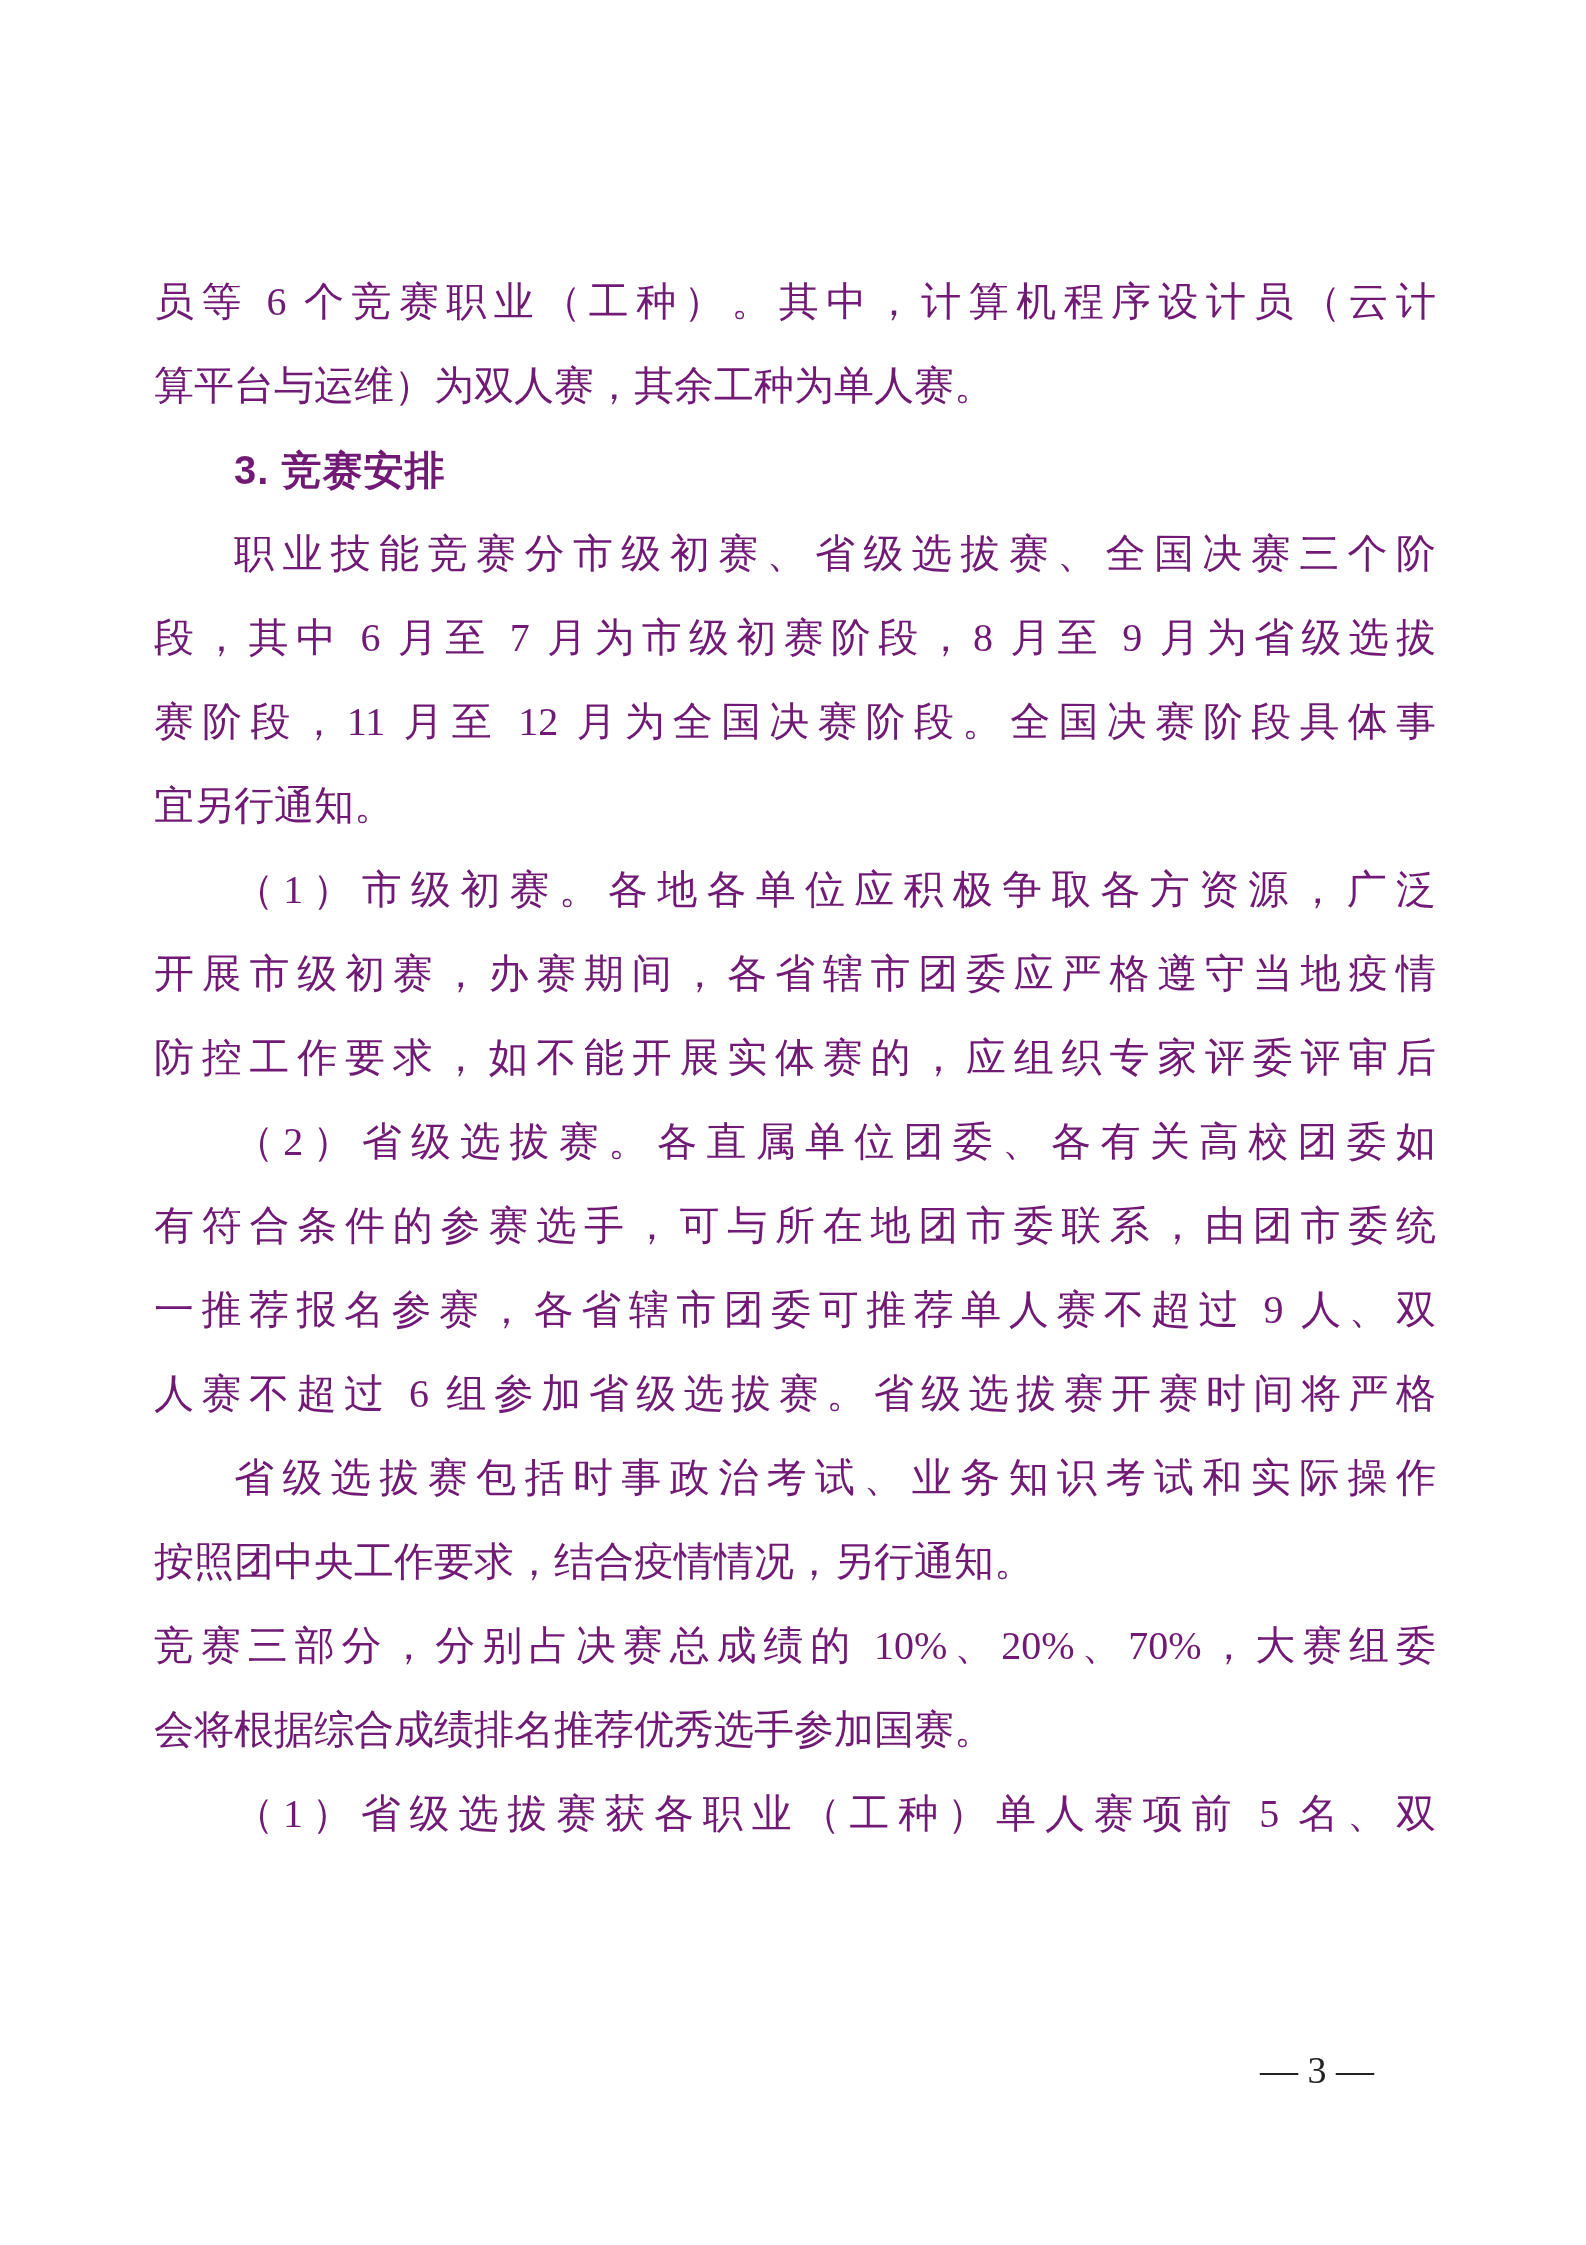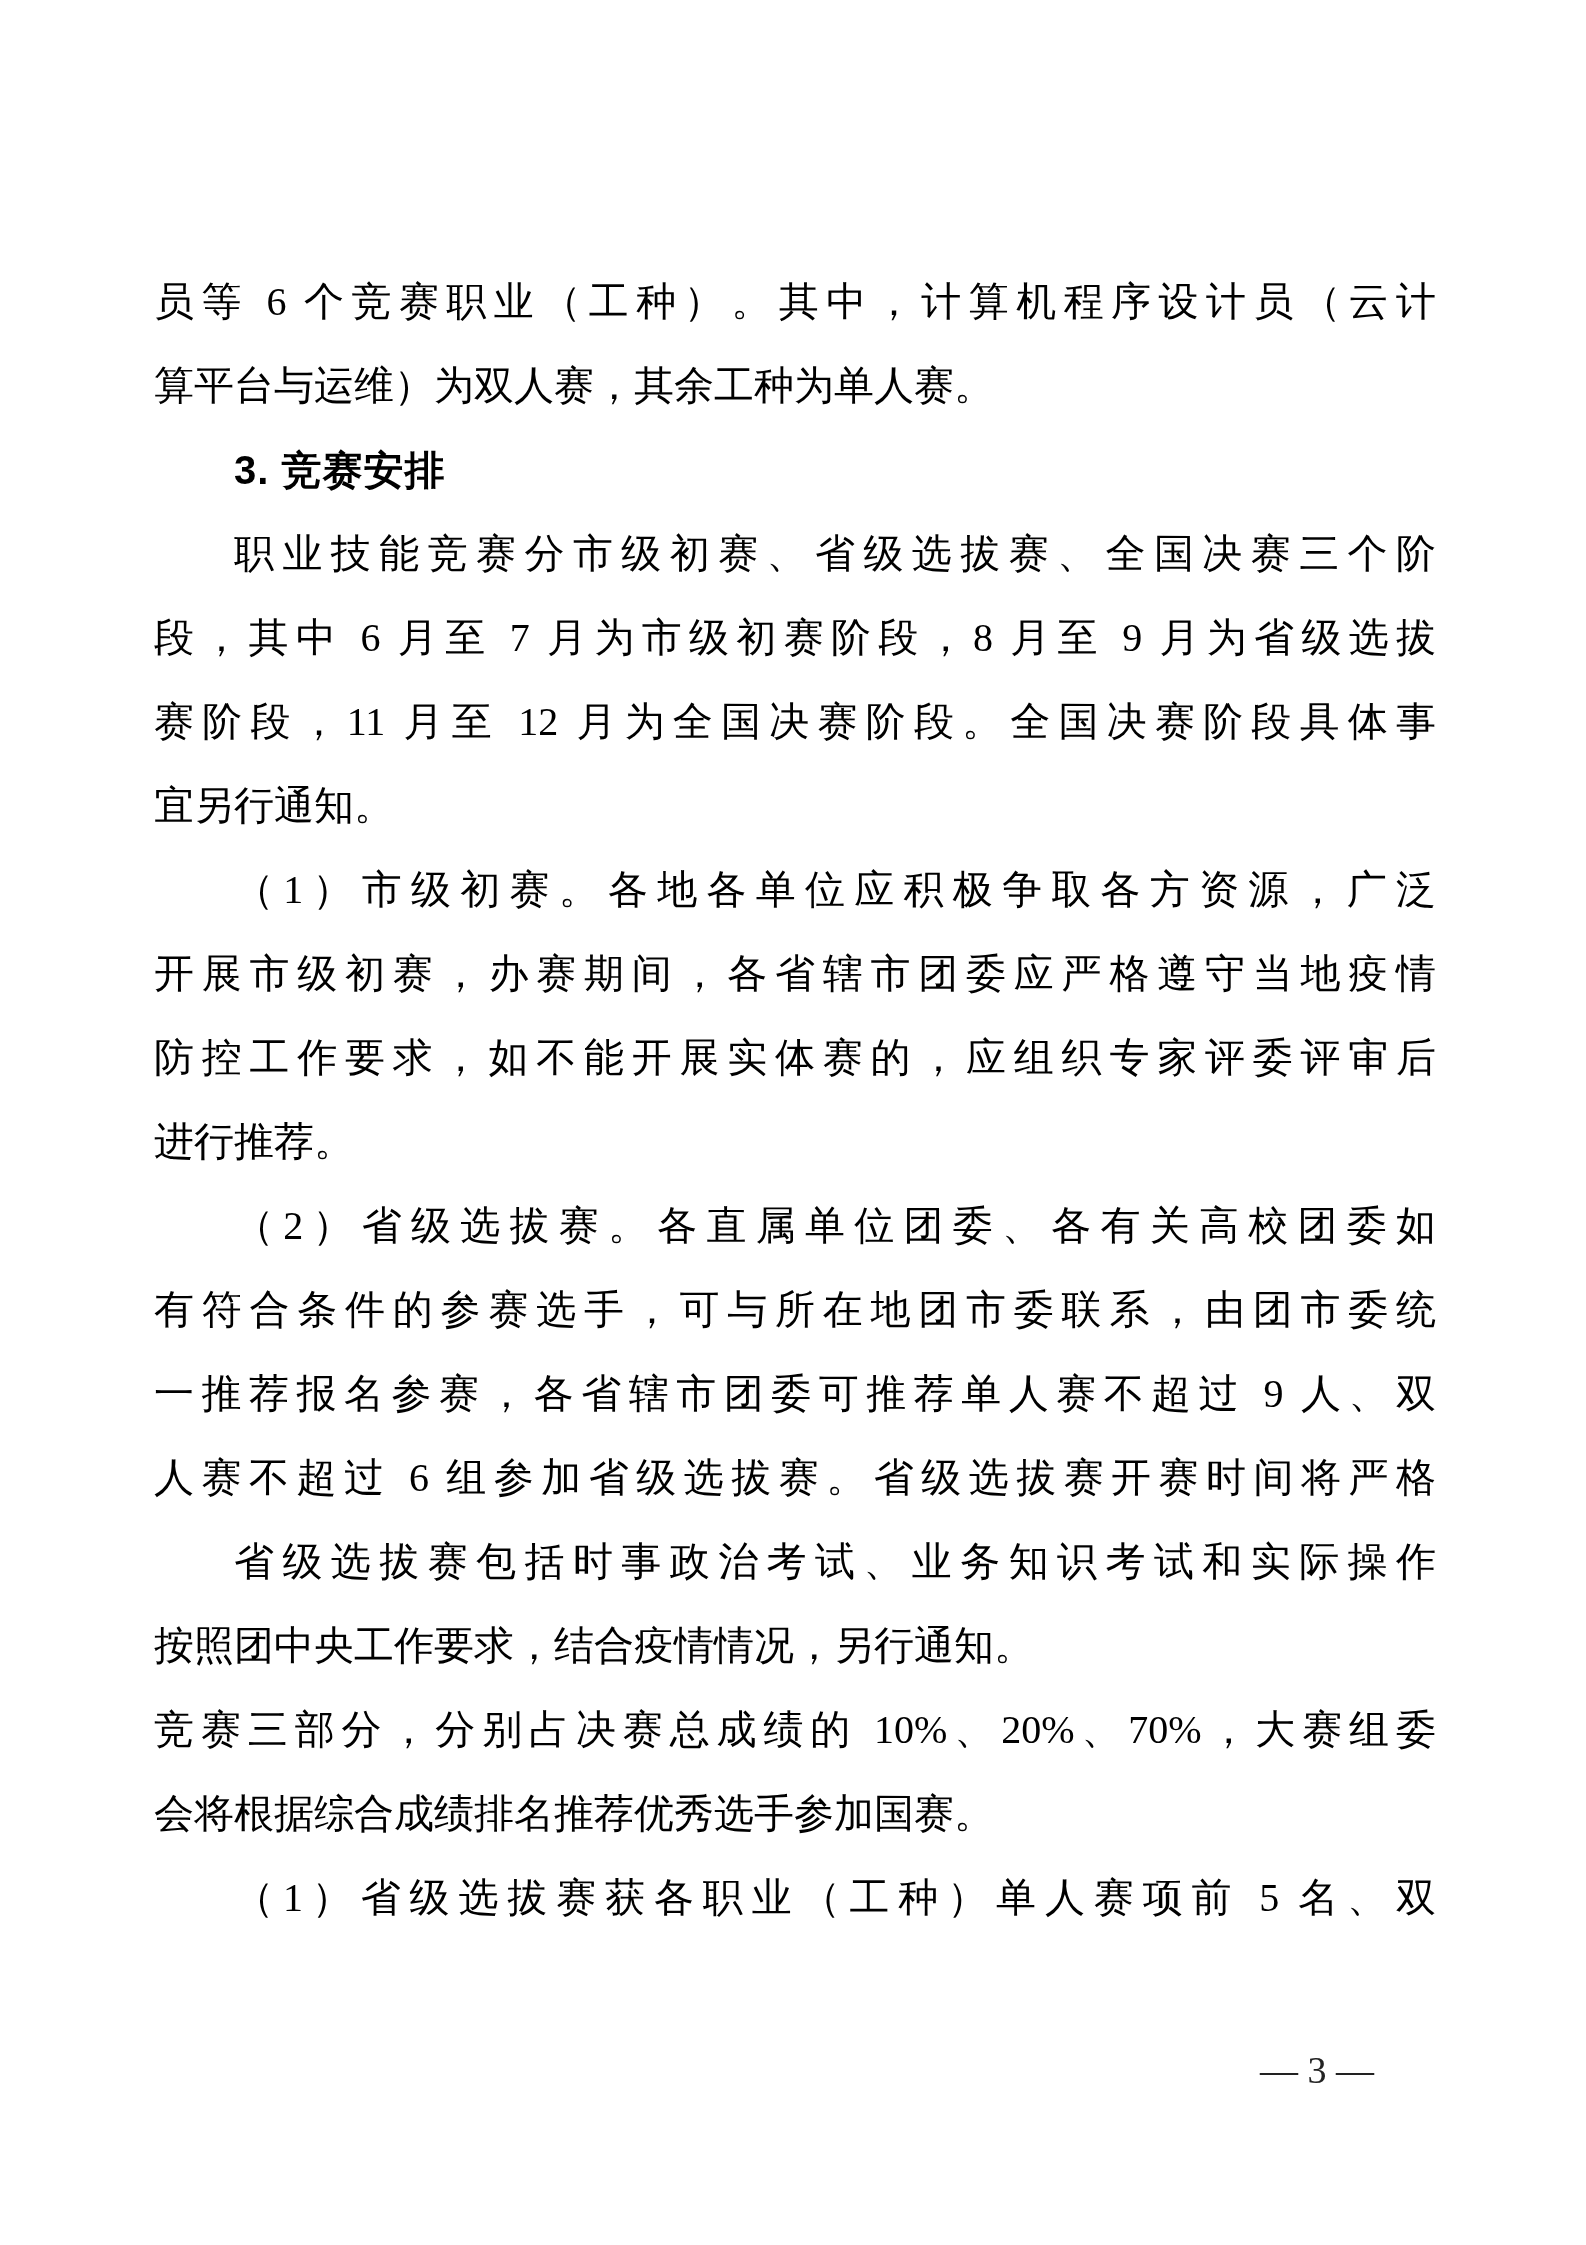--- a/index.html
+++ b/index.html
@@ -25,21 +25,21 @@
   .line {
     font-size: 40px;
     line-height: 84px;
     height: 84px;
     white-space: normal;
     text-align: justify;
     text-align-last: justify;
     -moz-text-align-last: justify;
     text-justify: inter-character;
     word-break: keep-all;
-    color: #000000;
+    color: #701a75;
   }
   .line.nojust {
     text-align: left;
     text-align-last: left;
     -moz-text-align-last: left;
   }
   .line.indent {
     text-indent: 2em;
   }
   .line.heading {
@@ -68,21 +68,20 @@
       <div class="line">员等 6 个竞赛职业（工种）。其中，计算机程序设计员（云计</div>
       <div class="line nojust">算平台与运维）为双人赛，其余工种为单人赛。</div>
       <div class="line heading indent nojust">3. 竞赛安排</div>
       <div class="line indent">职业技能竞赛分市级初赛、省级选拔赛、全国决赛三个阶</div>
       <div class="line">段，其中 6 月至 7 月为市级初赛阶段，8 月至 9 月为省级选拔</div>
       <div class="line">赛阶段，11 月至 12 月为全国决赛阶段。全国决赛阶段具体事</div>
       <div class="line nojust">宜另行通知。</div>
       <div class="line indent">（1）市级初赛。各地各单位应积极争取各方资源，广泛</div>
       <div class="line">开展市级初赛，办赛期间，各省辖市团委应严格遵守当地疫情</div>
       <div class="line">防控工作要求，如不能开展实体赛的，应组织专家评委评审后</div>
-      <div class="line nojust">进行推荐。</div>
       <div class="line indent">（2）省级选拔赛。各直属单位团委、各有关高校团委如</div>
       <div class="line">有符合条件的参赛选手，可与所在地团市委联系，由团市委统</div>
       <div class="line">一推荐报名参赛，各省辖市团委可推荐单人赛不超过 9 人、双</div>
       <div class="line">人赛不超过 6 组参加省级选拔赛。省级选拔赛开赛时间将严格</div>
       <div class="line indent">省级选拔赛包括时事政治考试、业务知识考试和实际操作</div>
       <div class="line nojust">按照团中央工作要求，结合疫情情况，另行通知。</div>
       <div class="line">竞赛三部分，分别占决赛总成绩的 10%、20%、70%，大赛组委</div>
       <div class="line nojust">会将根据综合成绩排名推荐优秀选手参加国赛。</div>
       <div class="line indent">（1）省级选拔赛获各职业（工种）单人赛项前 5 名、双</div>
     </div>

